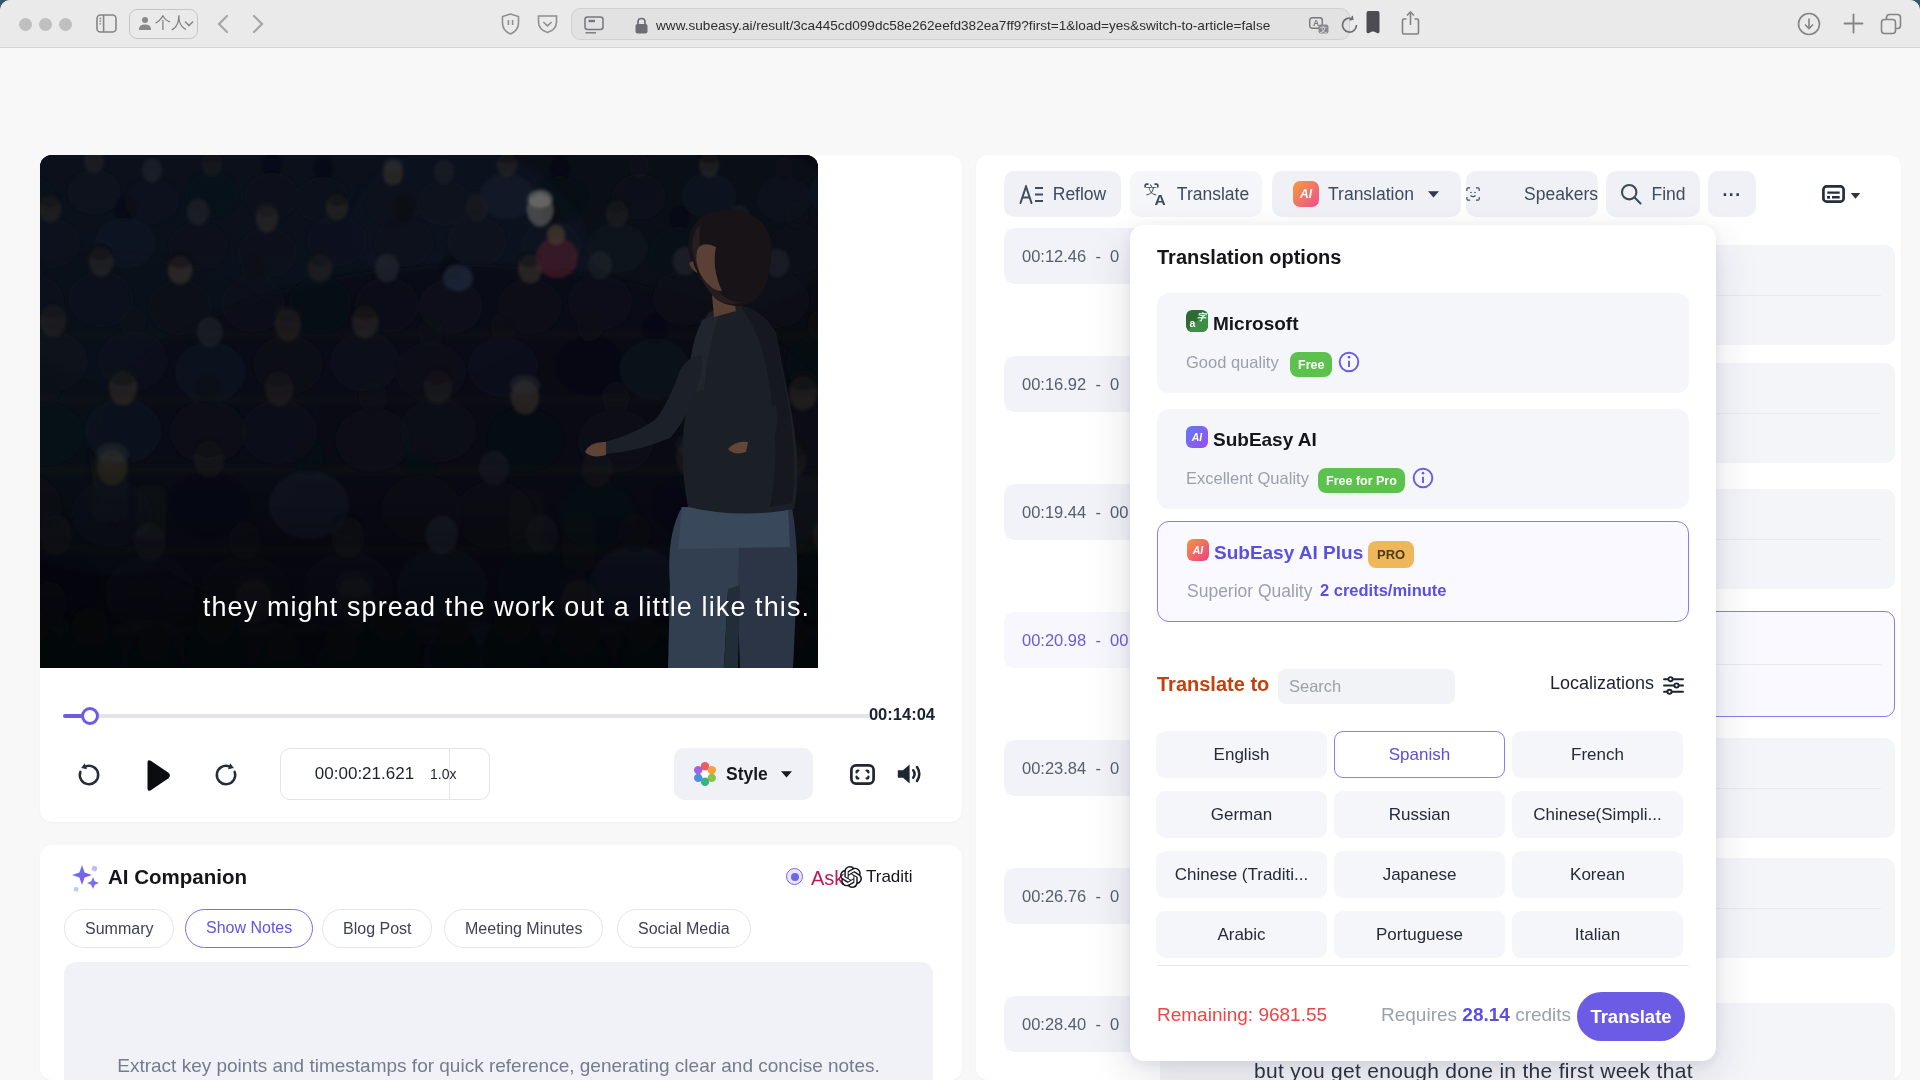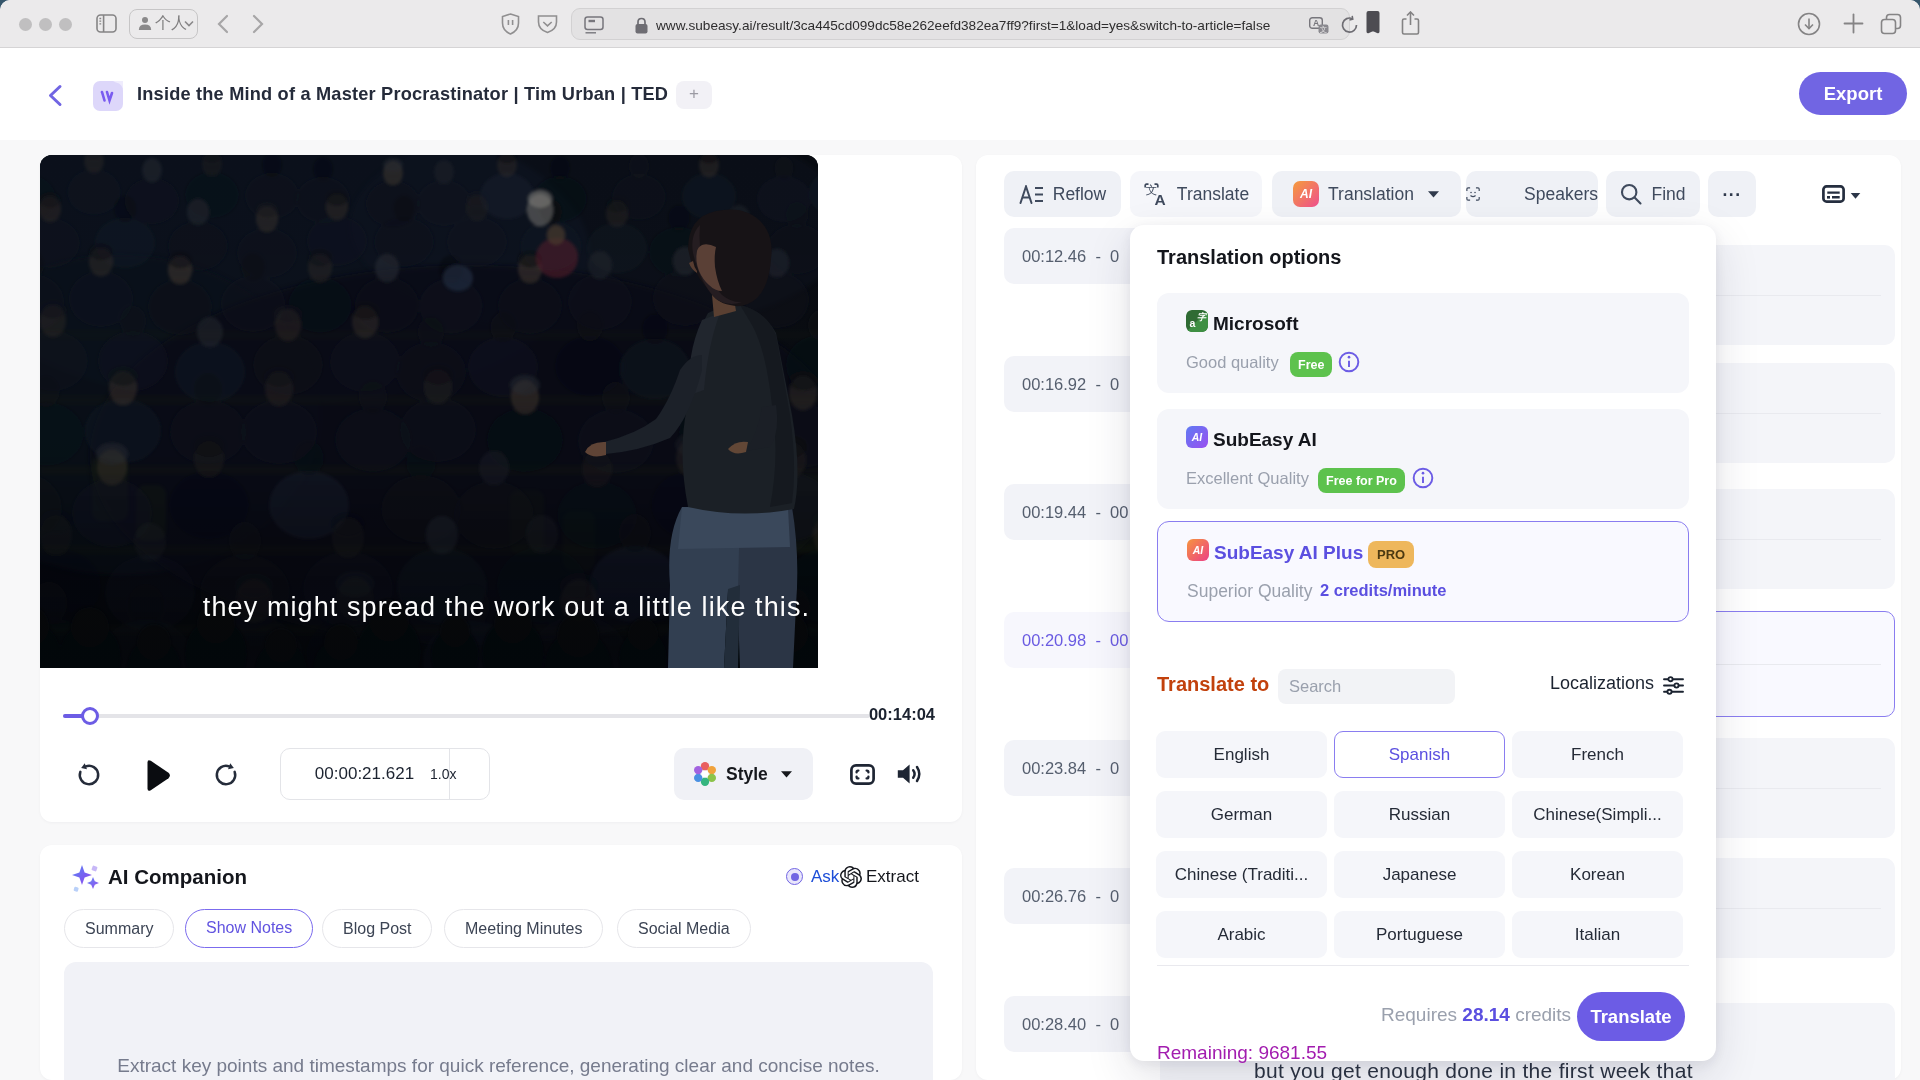--- a/index.html
+++ b/index.html
@@ -112,36 +112,20 @@
         </svg>
   <svg class="abs" style="left:1843px;top:13px;" width="21" height="21" viewBox="0 0 21 21" fill="none" stroke="#858485" stroke-width="1.8" stroke-linecap="round">
           <line x1="10.5" y1="1.5" x2="10.5" y2="19.5"></line>
           <line x1="1.5" y1="10.5" x2="19.5" y2="10.5"></line>
         </svg>
   <svg class="abs" style="left:1880px;top:13px;" width="22" height="22" viewBox="0 0 22 22" fill="none" stroke="#858485" stroke-width="1.6">
           <rect x="6.5" y="1.5" width="14" height="14" rx="3"></rect>
           <rect x="1.5" y="6.5" width="14" height="14" rx="3" fill="#ebeaeb"></rect>
         </svg>
 </path></div>
-<div id="apphead">
-  <svg class="abs" style="left:47px;top:36px;" width="16" height="23" viewBox="0 0 16 23" fill="none" stroke="#7165e3" stroke-width="3" stroke-linecap="round" stroke-linejoin="round">
-        <path d="M13 2.5 L3.5 11.5 L13 20.5"></path>
-      </svg>
-  <svg class="abs" style="left:93px;top:33px;" width="30" height="30" viewBox="0 0 30 30">
-        <rect width="30" height="30" rx="7" fill="#ddd7fa"></rect>
-        <path d="M20 0 H30 V10 Q30 3 23 1.5 Z" fill="#efecfd"></path>
-        <g stroke="#7a5cf0" stroke-width="2.6" stroke-linecap="round" fill="none">
-          <path d="M9 11 L11.5 19.5"></path>
-          <path d="M14 11 L16.5 19.5 L19 12"></path>
-        </g>
-      </svg>
-  <div id="title">Inside the Mind of a Master Procrastinator | Tim Urban | TED</div>
-  <div id="plusbtn">+</div>
-  <div id="exportbtn">Export</div>
-</div>
 <div class="card" id="vcard">
   <div id="video"><svg width="917" height="513" viewBox="0 0 917 513">
           <defs>
             <linearGradient id="vbg" x1="0" y1="0" x2="0" y2="1">
               <stop offset="0%" stop-color="#0b0e15"></stop>
               <stop offset="50%" stop-color="#0c0f16"></stop>
               <stop offset="100%" stop-color="#07080c"></stop>
             </linearGradient>
             <linearGradient id="vig" x1="0" y1="0" x2="0" y2="1">
               <stop offset="0%" stop-color="#000000" stop-opacity="0"></stop>
@@ -537,25 +521,25 @@
           </linearGradient>
         </defs>
         <path fill="url(#spk)" d="M12 2 L14.6 9.4 L22 12 L14.6 14.6 L12 22 L9.4 14.6 L2 12 L9.4 9.4 Z"></path>
         <path fill="url(#spk)" d="M23 14 L24.8 18.2 L29 20 L24.8 21.8 L23 26 L21.2 21.8 L17 20 L21.2 18.2 Z" opacity="0.95"></path>
         <rect x="22" y="3" width="5" height="5" rx="1" fill="#c7b7f7" transform="rotate(20 24.5 5.5)"></rect>
         <rect x="4" y="24" width="4.4" height="4.4" rx="1" fill="#b9d0f9" transform="rotate(15 6 26)"></rect>
       </svg>
   <div class="abs" style="left:68px;top:20px;font-size:20.5px;font-weight:700;color:#14161c;">AI Companion</div>
   <div class="abs" style="left:746px;top:23px;width:17px;height:17px;border:1.6px solid #7165e3;border-radius:50%;background:#e9e6fb;"></div>
   <div class="abs" style="left:750.5px;top:27.5px;width:8px;height:8px;border-radius:50%;background:#7165e3;"></div>
-  <div class="abs" style="left:771px;top:22px;font-size:17px;color:#1d4ed8;">Ask</div>
+  <div class="abs" style="left:771px;top:22px;font-size:20px;color:#be185d;">Ask</div>
   <svg class="abs" style="left:800px;top:21px;" width="22" height="22" viewBox="0 0 24 24" fill="#14161c">
         <path d="M22.28 9.82a5.98 5.98 0 0 0-.52-4.91 6.05 6.05 0 0 0-6.51-2.9A6.07 6.07 0 0 0 4.98 4.18a5.98 5.98 0 0 0-4 2.9 6.05 6.05 0 0 0 .74 7.1 5.98 5.98 0 0 0 .51 4.91 6.05 6.05 0 0 0 6.51 2.9A5.98 5.98 0 0 0 13.26 24a6.06 6.06 0 0 0 5.77-4.21 5.99 5.99 0 0 0 4-2.9 6.06 6.06 0 0 0-.75-7.07zm-9.02 12.61a4.48 4.48 0 0 1-2.87-1.04l.14-.08 4.78-2.76a.8.8 0 0 0 .39-.68v-6.74l2.02 1.17a.07.07 0 0 1 .04.05v5.58a4.5 4.5 0 0 1-4.5 4.5zm-9.66-4.13a4.47 4.47 0 0 1-.54-3.01l.14.09 4.78 2.76a.77.77 0 0 0 .78 0l5.84-3.37v2.33a.08.08 0 0 1-.03.06L9.74 19.95a4.5 4.5 0 0 1-6.14-1.65zM2.34 7.9a4.48 4.48 0 0 1 2.37-1.97V11.6a.77.77 0 0 0 .39.68l5.81 3.35-2.02 1.17a.08.08 0 0 1-.07 0L4 14.02A4.5 4.5 0 0 1 2.34 7.9zm16.6 3.86-5.83-3.38 2.02-1.16a.08.08 0 0 1 .07 0l4.83 2.79a4.49 4.49 0 0 1-.68 8.1v-5.68a.79.79 0 0 0-.41-.67zm2.01-3.02-.14-.09-4.77-2.79a.78.78 0 0 0-.79 0L9.41 9.23V6.9a.07.07 0 0 1 .03-.06l4.83-2.79a4.5 4.5 0 0 1 6.68 4.66zm-12.6 4.14-2.02-1.16a.08.08 0 0 1-.04-.06V6.07a4.5 4.5 0 0 1 7.38-3.45l-.14.08L8.75 5.46a.8.8 0 0 0-.39.68zm1.1-2.37 2.6-1.5 2.6 1.5v3l-2.6 1.5-2.6-1.5z"></path>
       </svg>
-  <div class="abs" style="left:826px;top:22px;font-size:17px;color:#14161c;">Extract</div>
+  <div class="abs" style="left:826px;top:22px;font-size:17px;color:#14161c;">Traditi</div>
   <div class="abs" style="left:24px;top:64px;height:39px;padding:0 20px;border:1px solid #e6e6ea;border-radius:20px;font-size:16px;color:#3c4454;line-height:37px;">Summary</div>
   <div class="abs" style="left:145px;top:64px;height:39px;padding:0 20px;border:1.5px solid #7b6bee;border-radius:20px;font-size:16px;color:#6153e0;line-height:36px;">Show Notes</div>
   <div class="abs" style="left:282px;top:64px;height:39px;padding:0 20px;border:1px solid #e6e6ea;border-radius:20px;font-size:16px;color:#3c4454;line-height:37px;">Blog Post</div>
   <div class="abs" style="left:404px;top:64px;height:39px;padding:0 20px;border:1px solid #e6e6ea;border-radius:20px;font-size:16px;color:#3c4454;line-height:37px;">Meeting Minutes</div>
   <div class="abs" style="left:577px;top:64px;height:39px;padding:0 20px;border:1px solid #e6e6ea;border-radius:20px;font-size:16px;color:#3c4454;line-height:37px;">Social Media</div>
   <div class="abs" style="left:24px;top:117px;width:869px;height:118px;background:#f1f2f7;border-radius:12px 12px 0 0;">
     <div class="abs" style="left:0;top:93px;width:869px;text-align:center;font-size:19px;color:#767b8d;">Extract key points and timestamps for quick reference, generating clear and concise notes.</div>
   </div>
 </div>
 <div class="card" id="rcard"></div>
@@ -696,17 +680,17 @@
   <div class="lbtn" style="left:26px;top:566px;">German</div>
   <div class="lbtn" style="left:204px;top:566px;">Russian</div>
   <div class="lbtn" style="left:382px;top:566px;">Chinese(Simpli...</div>
   <div class="lbtn" style="left:26px;top:626px;">Chinese (Traditi...</div>
   <div class="lbtn" style="left:204px;top:626px;">Japanese</div>
   <div class="lbtn" style="left:382px;top:626px;">Korean</div>
   <div class="lbtn" style="left:26px;top:686px;">Arabic</div>
   <div class="lbtn" style="left:204px;top:686px;">Portuguese</div>
   <div class="lbtn" style="left:382px;top:686px;">Italian</div>
   <div class="abs" style="left:27px;top:740px;width:532px;height:1px;background:#e9e9ee;"></div>
-  <div class="abs" style="left:27px;top:817px;font-size:19px;color:#a21caf;">Remaining: 9681.55</div>
+  <div class="abs" style="left:27px;top:779px;font-size:19px;color:#ef4444;">Remaining: 9681.55</div>
   <div class="abs" style="left:251px;top:779px;font-size:19px;color:#9aa0ad;">Requires <b style="color:#5b4fe0;">28.14</b> credits</div>
   <div class="abs" style="left:447px;top:767px;width:108px;height:49px;background:#6c5ce5;border-radius:25px;color:#fff;font-size:18.5px;font-weight:700;text-align:center;line-height:49px;">Translate</div>
 </div>
 
 </div>
 </body></html>

